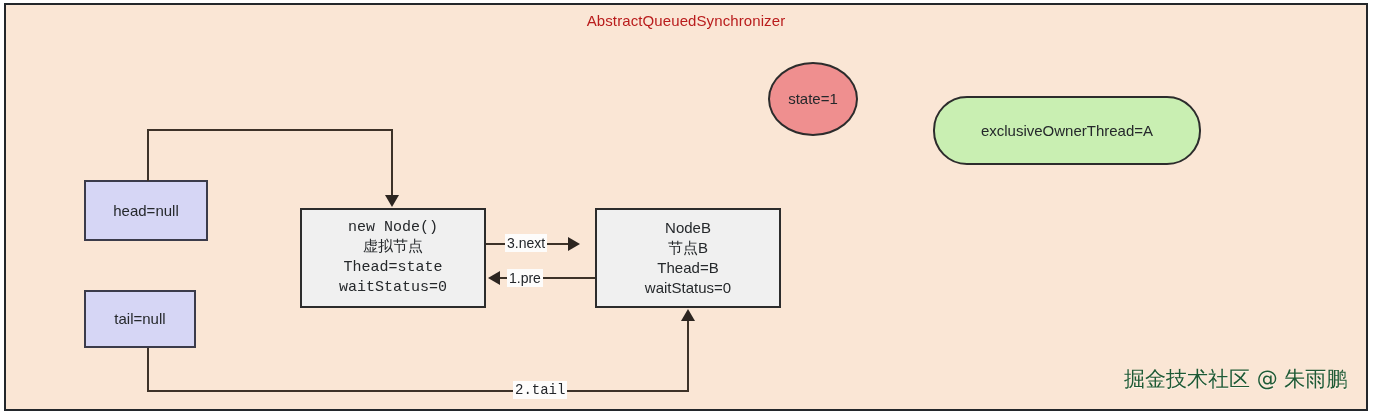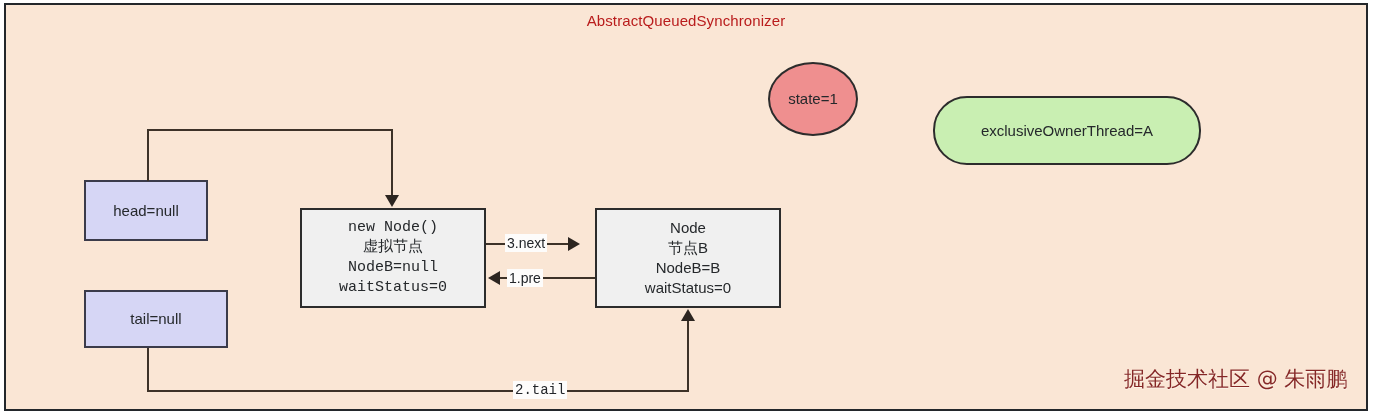--- a/index.html
+++ b/index.html
@@ -113,21 +113,21 @@
     font-size: 14px;
     color: #23262a;
     padding: 1px 2px;
     white-space: nowrap;
     line-height: 1.15;
   }
   
   .watermark {
     position: absolute;
     font-size: 21px;
-    color: #7f1d1d;
+    color: #14532d;
     white-space: nowrap;
     font-family: "DejaVu Sans", sans-serif;
     opacity: .95;
     text-shadow: 0 1px 0 #fdf4ea;
   }
 </style>
 </head>
 <body>
 
 <div id="canvas">
@@ -141,35 +141,35 @@
   </div>
 
   <div class="shape owner-pill" style="left:933px; top:60px; width:268px; height:69px;margin-top:36px;">
     <span>exclusiveOwnerThread=A</span>
   </div>
 
   <div class="shape ref-box" style="left:84px; top:180px; width:124px; height:61px;">
     <span>head=null</span>
   </div>
 
-  <div class="shape ref-box" style="left:84px; top:290px; width:144px; height:58px;">
+  <div class="shape ref-box" style="left:84px; top:290px; width:112px; height:58px;">
     <span>tail=null</span>
   </div>
 
   <div class="shape node-box" style="left:300px; top:208px; width:186px; height:100px;font-family:Liberation Mono, monospace;">
     <span class="ln">new Node()</span>
     <span class="ln">虚拟节点</span>
-    <span class="ln">NodeB=null</span>
+    <span class="ln">Thead=state</span>
     <span class="ln">waitStatus=0</span>
   </div>
 
   <div class="shape node-box" style="left:595px; top:208px; width:186px; height:100px;">
-    <span class="ln">Node</span>
+    <span class="ln">NodeB</span>
     <span class="ln">节点B</span>
-    <span class="ln">NodeB=B</span>
+    <span class="ln">Thead=B</span>
     <span class="ln">waitStatus=0</span>
   </div>
 
   <div class="vline" style="left:147px; top:130px; height:51px;"></div>
   <div class="hline" style="left:147px; top:129px; width:246px;"></div>
   <div class="vline" style="left:391px; top:129px; height:67px;"></div>
   <div class="arrow arrow-down" style="left:385px; top:195px;"></div>
 
   <div class="hline" style="left:486px; top:243px; width:82px;"></div>
   <div class="arrow arrow-right" style="left:568px; top:237px;"></div>

